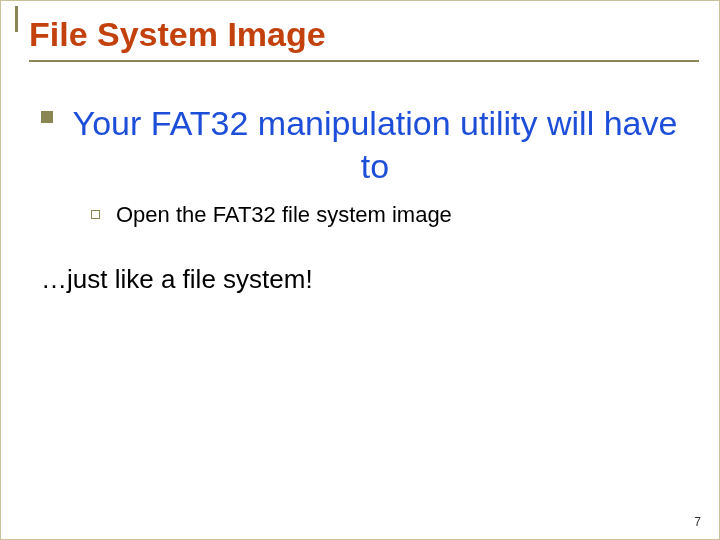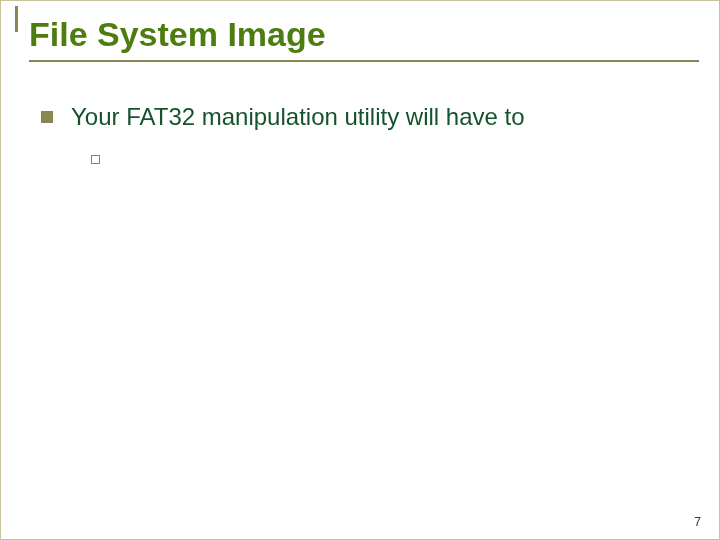--- a/index.html
+++ b/index.html
@@ -17,21 +17,21 @@
     left: 14px;
     top: 5px;
     width: 3px;
     height: 26px;
     background: #8a8654;
   }
   .title-wrap {
     padding: 14px 20px 0 28px;
   }
   .title {
-    color: #4d7c0f;
+    color: #c2410c;
     font-size: 34px;
     font-weight: bold;
     letter-spacing: 0px;
     padding-bottom: 6px;
   }
   .title-underline {
     height: 2px;
     background: #8a8654;
     margin-top: 0;
   }
@@ -45,22 +45,22 @@
   }
   .l1 .bullet {
     width: 12px;
     height: 12px;
     background: #8a8654;
     margin-top: 9px;
     margin-right: 18px;
     flex: 0 0 auto;
   }
   .l1 .text {
-    font-size: 24px;
-    color: #14532d;
+    font-size: 34px;
+    color: #1d4ed8;
     line-height: 1.25;
     text-align: center;
   }
   .l2-group {
     margin-left: 50px;
     margin-top: 4px;
   }
   .l2 {
     display: flex;
     align-items: flex-start;
@@ -107,19 +107,23 @@
 <div class="content">
 
   <div class="l1">
     <div class="bullet"></div>
     <div class="text">Your FAT32 manipulation utility will have to</div>
   </div>
 
   <div class="l2-group">
     <div class="l2">
       <div class="bullet"></div>
+      <div class="text">Open the FAT32 file system image</div>
     </div>
   </div>
 
+  <div class="closing">
+    <div class="text">…just like a file system!</div>
+  </div>
 
 </div>
 
 <div class="page-num">7</div>
 
 </body></html>

